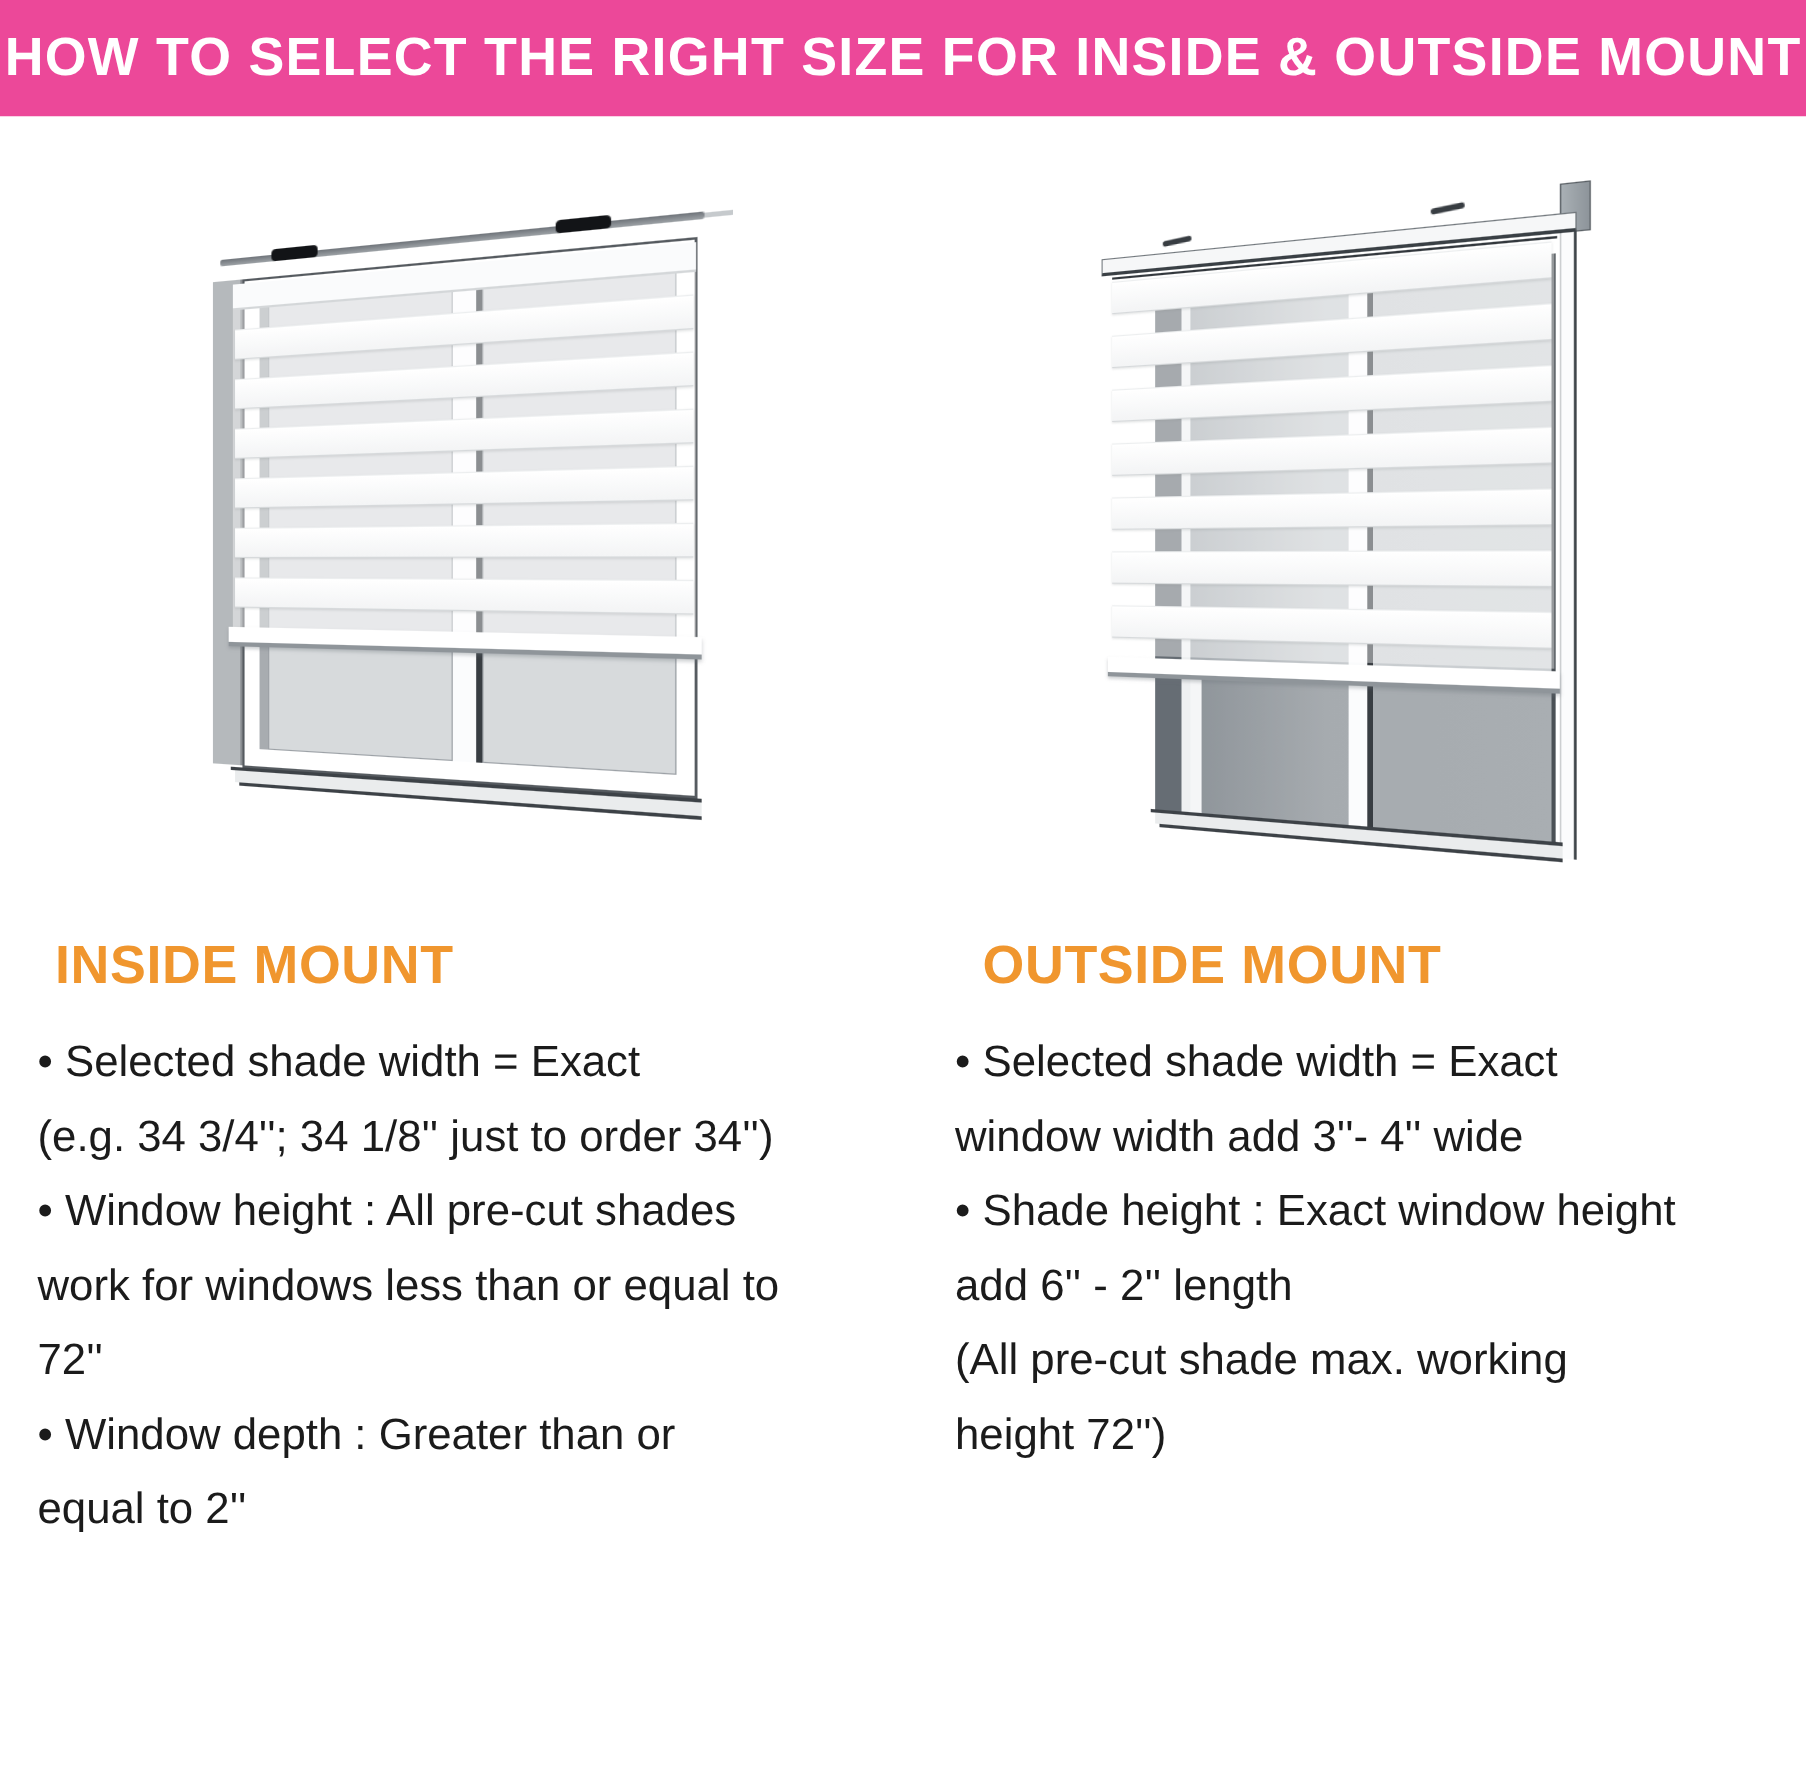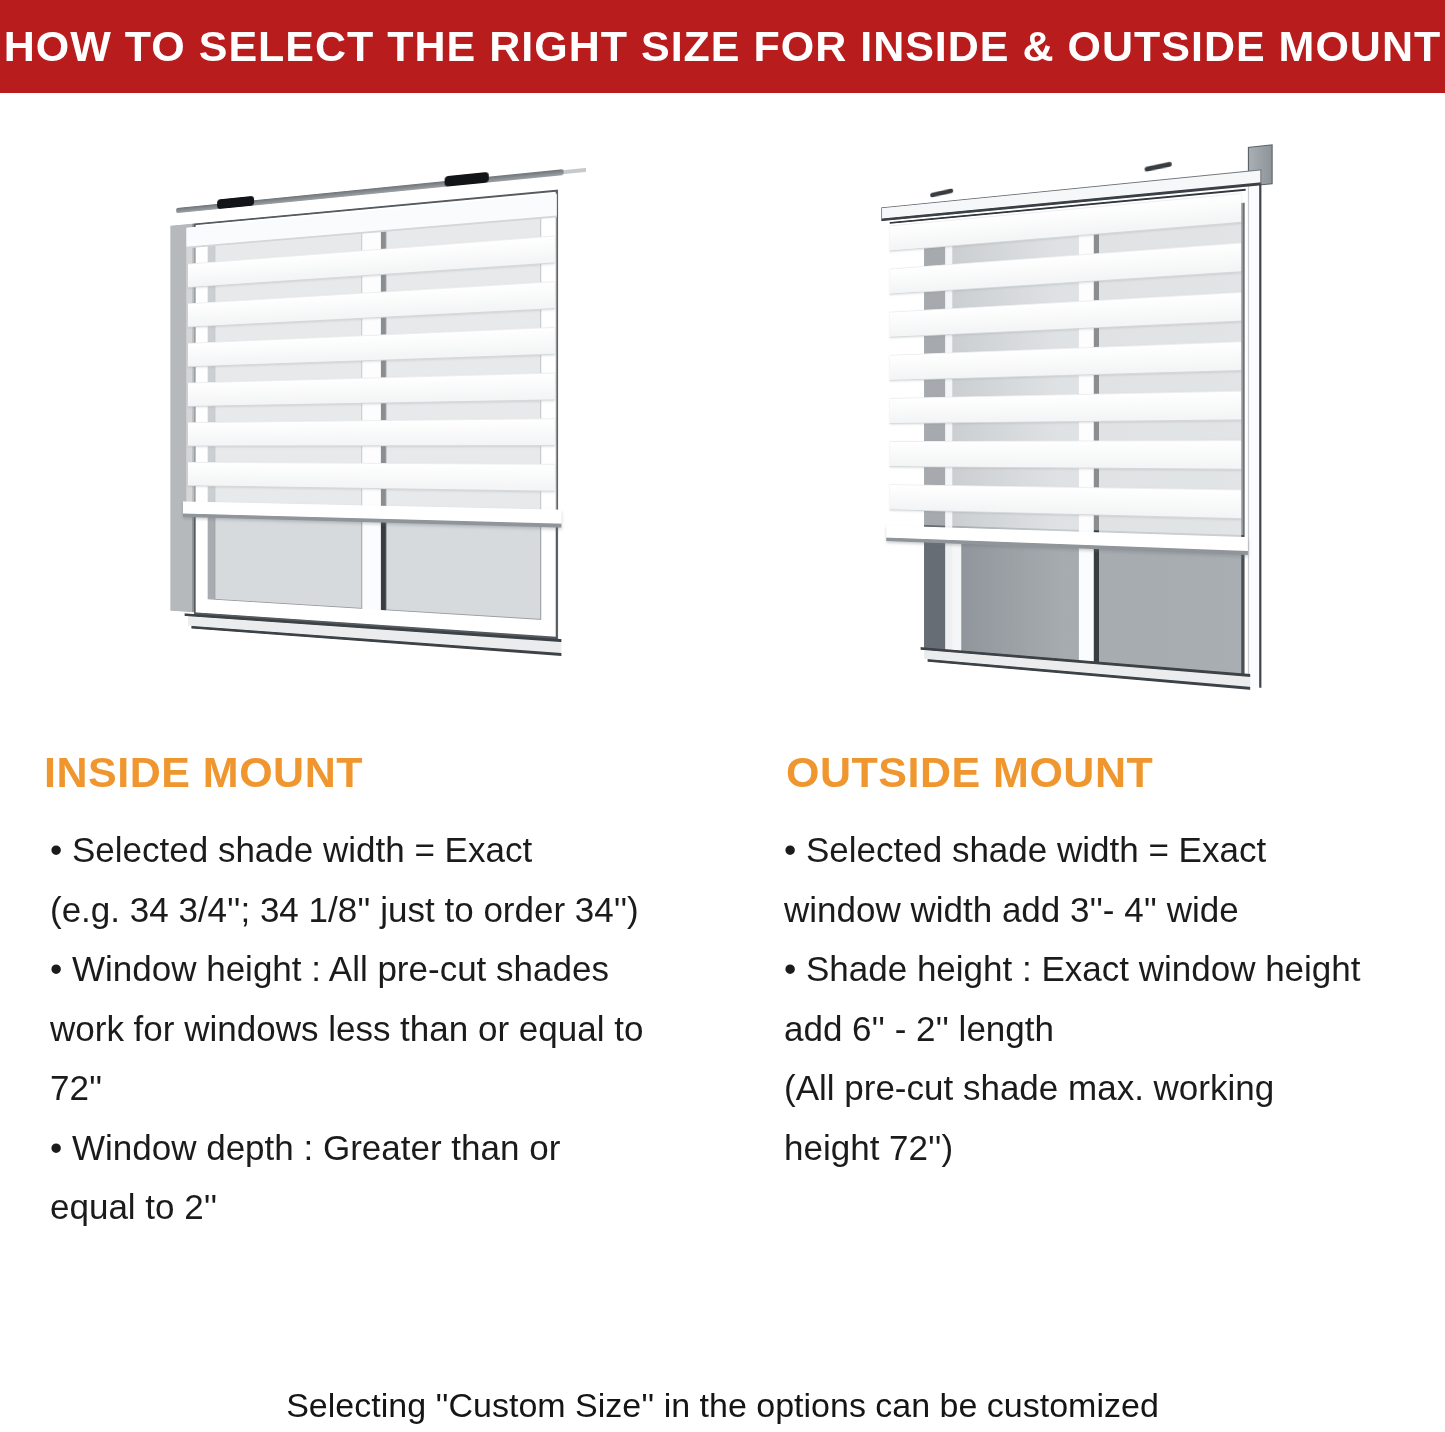--- a/index.html
+++ b/index.html
@@ -5,35 +5,34 @@
   * { box-sizing: border-box; margin: 0; padding: 0; }
   body { background: #ffffff; }
   .page {
     position: relative; width: 1445px; height: 1432px;
     background: #ffffff; overflow: hidden;
     font-family: "Liberation Sans", sans-serif;
   }
   
   .banner {
     position: absolute; left: 0; top: 0; width: 1445px; height: 93px;
-    background: #b91c1c; color: #ffffff;
+    background: #ec4899; color: #ffffff;
     display: flex; align-items: center; justify-content: center;
     font-size: 43px; font-weight: bold; letter-spacing: 1px; white-space: nowrap;
   }
   
   .heading {
     position: absolute; top: 748px; font-size: 43px; font-weight: bold;
     color: #F0962E; letter-spacing: .5px; white-space: nowrap;
   }
   .heading.inside  { left: 44px; }
   .heading.outside { left: 786px; }
   .textcol {
     position: absolute; top: 820px; font-size: 35px; line-height: 59.5px;
     color: #1b1b1b;
-    margin-left: 20px;
   }
   .textcol.left  { left: 30px;  width: 700px; }
   .textcol.right { left: 764px; width: 680px; }
   .textcol .line { white-space: nowrap; }
   .footer {
     position: absolute; top: 1386px; left: 0; width: 1445px;
     text-align: center; font-size: 34px; color: #151515; white-space: nowrap;
   }
   
   .illus { position: absolute; }
@@ -172,15 +171,14 @@
 
   <div class="textcol right">
     <div class="line">• Selected shade width = Exact</div>
     <div class="line">window width add 3''- 4'' wide</div>
     <div class="line">• Shade height : Exact window height</div>
     <div class="line">add 6'' - 2'' length</div>
     <div class="line">(All pre-cut shade max. working</div>
     <div class="line">height 72'')</div>
   </div>
 
-  <div class="footer">Selecting ''Custom Size'' in the options can be customized</div>
 
 </div>
 
 </body></html>

